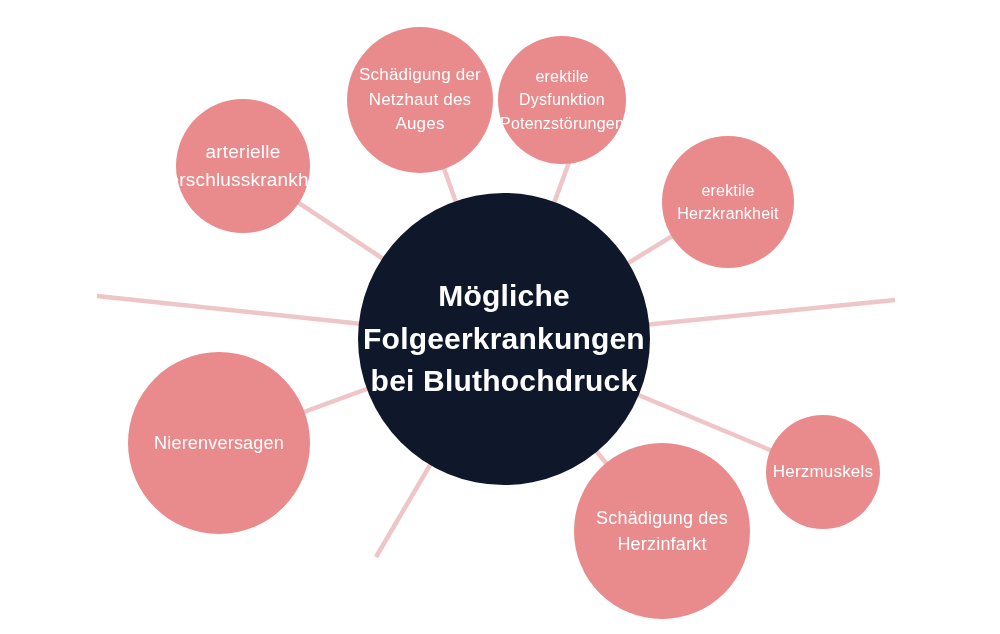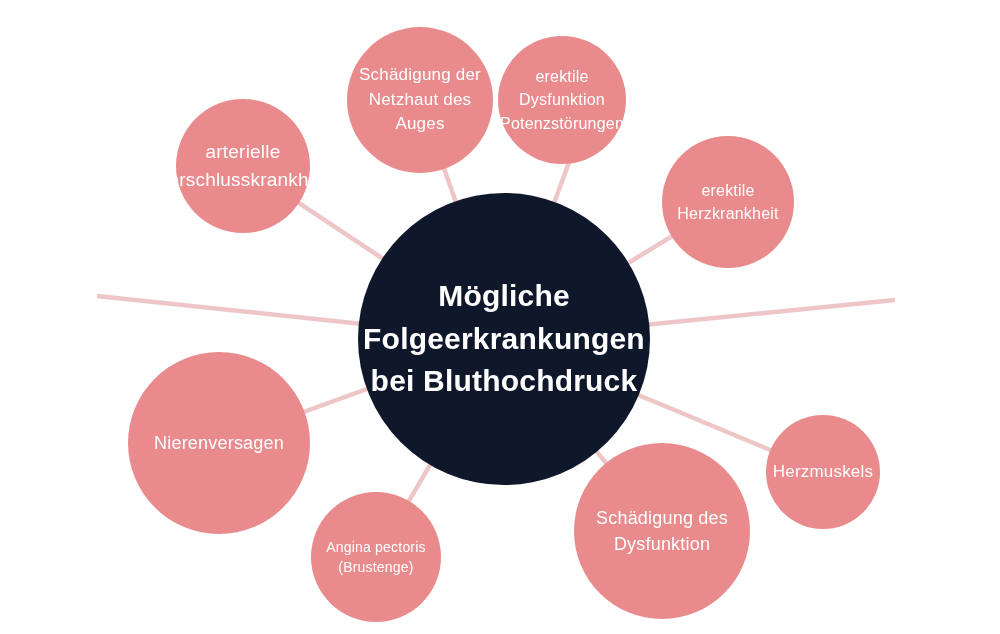--- a/index.html
+++ b/index.html
@@ -98,27 +98,23 @@
     <span>erektile
 Herzkrankheit</span>
   </div>
 
 
 
   <div class="node n-nieren">
     <span>Nierenversagen</span>
   </div>
 
-  <div class="node n-angina">
-    <span>Angina pectoris
-(Brustenge)</span>
-  </div>
 
   <div class="node n-herzmuskel">
     <span>Schädigung des
-Dysfunktion</span>
+Herzinfarkt</span>
   </div>
 
   <div class="node n-herzinfarkt">
     <span>Herzmuskels</span>
   </div>
 
 </div>
 
 </body></html>

